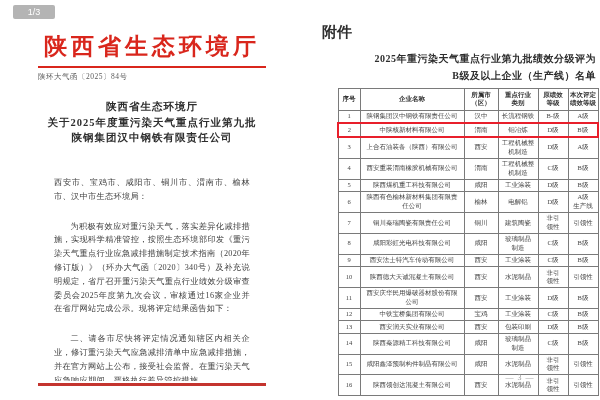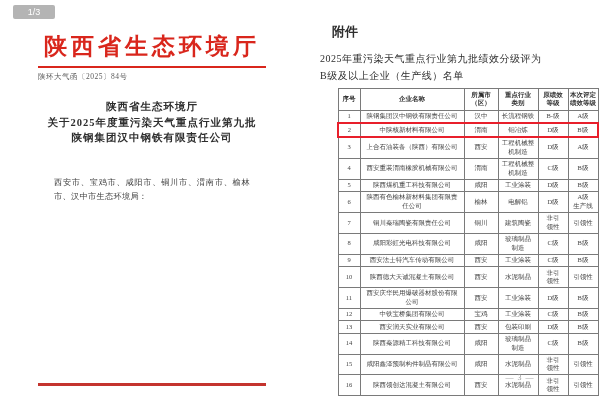--- a/index.html
+++ b/index.html
@@ -29,23 +29,23 @@
   .doc-title{position:absolute;left:30px;top:99px;width:244px;text-align:center;
     font-size:10.5px;font-weight:bold;color:var(--title-dark);line-height:15.5px;letter-spacing:1px;}
   .doc-body{position:absolute;left:38px;top:160px;width:228px;height:221px;overflow:hidden;
     font-size:8.2px;line-height:13.8px;color:var(--text-dark);text-align:justify;letter-spacing:0.3px;}
   .doc-body p{margin:16px;text-indent:2em;}
   .doc-body p.salutation{text-indent:0;}
   .red-footer-line{position:absolute;left:38px;top:383px;width:228px;height:2.5px;background:var(--rule-red);}
 
   
   .page-right{position:absolute;left:300px;top:0;width:300px;height:400px;}
-  .attachment-label{position:absolute;left:32px;top:23px;font-size:13px;font-weight:bold;color:var(--title-dark);}
-  .table-title{position:absolute;left:20px;top:50px;width:276px;text-align:left;
-    font-size:10px;font-weight:normal;color:var(--title-dark);line-height:17px;letter-spacing:0.5px;}
+  .attachment-label{position:absolute;left:22px;top:23px;font-size:15px;font-weight:bold;color:var(--title-dark);}
+  .table-title{position:absolute;left:20px;top:50px;width:276px;text-align:right;
+    font-size:10px;font-weight:bold;color:var(--title-dark);line-height:17px;letter-spacing:0.5px;}
   .grade-table{position:absolute;left:37px;top:88px;width:260px;border-collapse:collapse;
     table-layout:fixed;font-size:6.5px;line-height:1.3;color:#454545;}
   .grade-table th,.grade-table td{border:0.6px solid var(--border-gray);padding:1.5px 1px;
     text-align:center;vertical-align:middle;white-space:pre-line;overflow:hidden;}
   .grade-table th{font-weight:bold;color:#333;padding:2px 0;}
   .grade-table td:nth-child(2){padding-left:6px;padding-right:6px;}
   .grade-table tr.hl td{border-top:2px solid var(--highlight-red);border-bottom:2px solid var(--highlight-red);}
   .grade-table tr.hl td:first-child{border-left:2.5px solid var(--highlight-red);}
   .grade-table tr.hl td:last-child{border-right:2.5px solid var(--highlight-red);}
   .page-number{position:absolute;left:180px;top:373px;width:80px;text-align:center;
@@ -64,20 +64,22 @@
     <div class="doc-number">陕环大气函〔2025〕84号</div>
 
     <div class="doc-title">
       <div>陕西省生态环境厅</div>
       <div>关于2025年度重污染天气重点行业第九批</div>
       <div>陕钢集团汉中钢铁有限责任公司</div>
     </div>
 
     <div class="doc-body">
       <p class="salutation">西安市、宝鸡市、咸阳市、铜川市、渭南市、榆林市、汉中市生态环境局：</p>
+      <p>为积极有效应对重污染天气，落实差异化减排措施，实现科学精准管控，按照生态环境部印发《重污染天气重点行业应急减排措施制定技术指南（2020年修订版）》（环办大气函〔2020〕340号）及补充说明规定，省厅召开重污染天气重点行业绩效分级审查委员会2025年度第九次会议，审核通过16家企业并在省厅网站完成公示。现将评定结果函告如下：</p>
+      <p>二、请各市尽快将评定情况通知辖区内相关企业，修订重污染天气应急减排清单中应急减排措施，并在官方网站上公布，接受社会监督。在重污染天气应急响应期间，严格执行差异管控措施。</p>
     </div>
 
     <div class="red-footer-line"></div>
   </div>
 
   <div class="page-right">
     <div class="attachment-label">附件</div>
 
     <div class="table-title">
       <div>2025年重污染天气重点行业第九批绩效分级评为</div>

